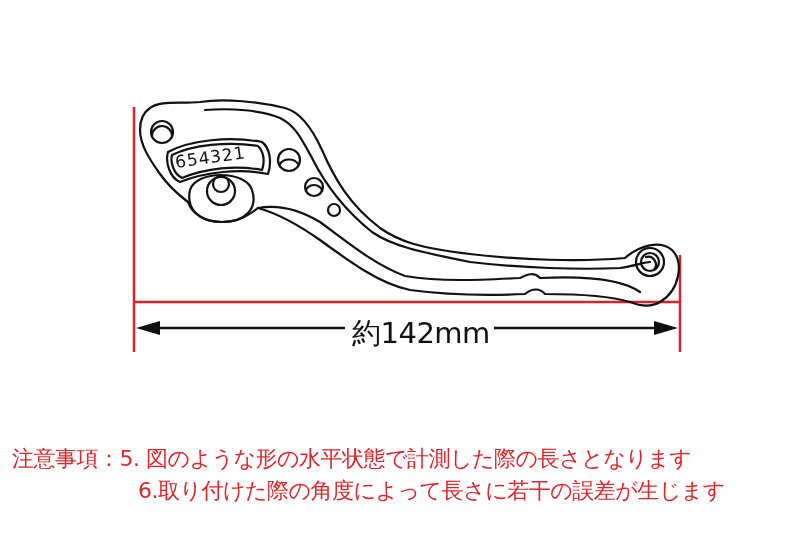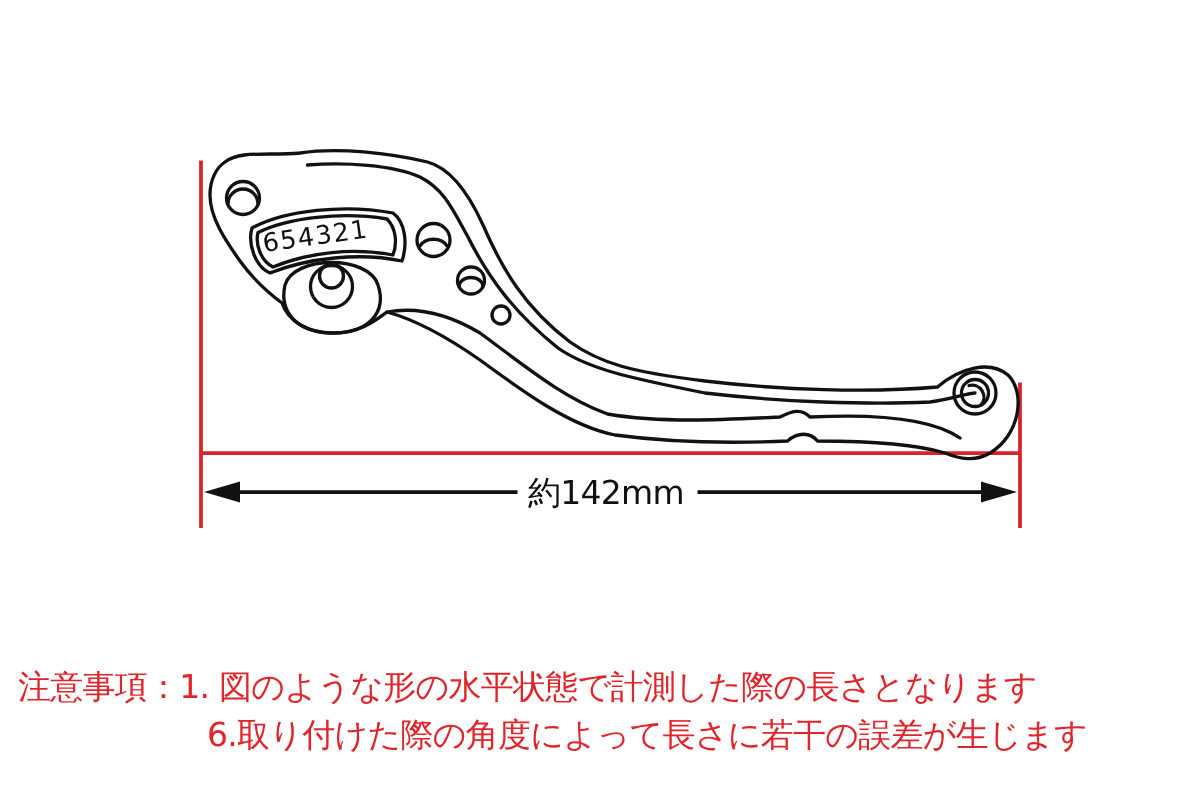--- a/index.html
+++ b/index.html
@@ -1,18 +1,18 @@
 <!DOCTYPE html>
 <html><head>
 <meta charset="utf-8">
 <style>
   html,body{margin:0;padding:0;background:#fff;}
   body{width:800px;height:533px;position:relative;overflow:hidden;font-family:"DejaVu Sans",sans-serif;}
   #diagram{position:absolute;left:0;top:0;width:800px;height:420px;}
-  .dim-label{position:absolute;left:348px;top:314px;font-size:22px;color:#111;background:#fff;padding:0 4px;font-family:"DejaVu Sans",sans-serif;letter-spacing:-0.5px;}
+  .dim-label{position:absolute;left:348px;top:314px;font-size:29px;color:#111;background:#fff;padding:0 4px;font-family:"DejaVu Sans",sans-serif;letter-spacing:-0.5px;}
   .notes{position:absolute;left:0;top:438px;width:800px;color:#e0252a;font-size:22px;line-height:30px;font-family:"DejaVu Sans",sans-serif;letter-spacing:-0.5px;}
   .note-line1{position:absolute;left:12px;top:6px;white-space:nowrap;}
   .note-line2{position:absolute;left:138px;top:38px;white-space:nowrap;}
 </style>
 </head>
 <body>
 
 <svg id="diagram" viewBox="0 0 800 420" width="800" height="420" xmlns="http://www.w3.org/2000/svg">
 
   <g stroke="#d8232a" stroke-width="2.5" fill="none">
@@ -70,18 +70,18 @@
     <text x="176" y="168" font-family="DejaVu Sans, sans-serif" font-size="17" fill="#111" transform="rotate(-8 176 168)" letter-spacing="1">
       <tspan>654321</tspan>
     </text>
   </g>
 </svg>
 
 <div class="dim-label">約142mm</div>
 
 <div class="notes">
   <div class="note-line1">
-    <span>注意事項：</span><span>1. 図のような形の水平状態で計測した際の長さとなります</span>
+    <span>注意事項：</span><span>5. 図のような形の水平状態で計測した際の長さとなります</span>
   </div>
   <div class="note-line2">
     <span>6.取り付けた際の角度によって長さに若干の誤差が生じます</span>
   </div>
 </div>
 
 </body></html>

